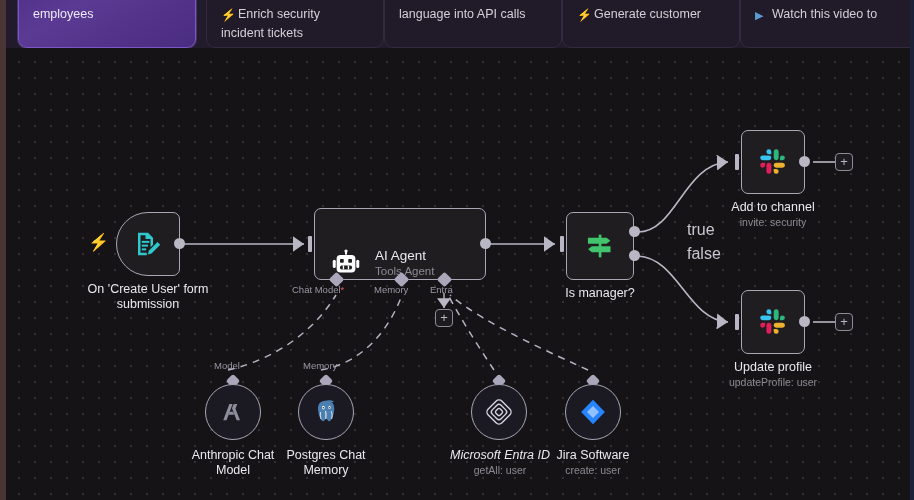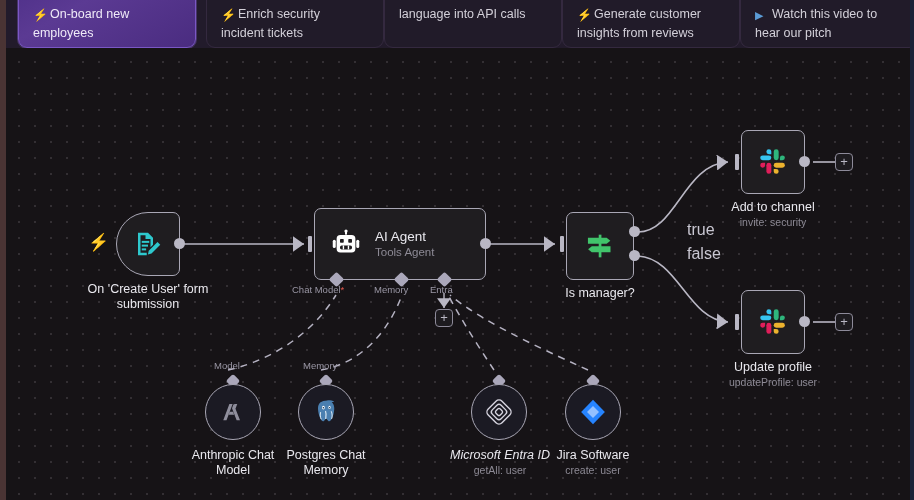--- a/index.html
+++ b/index.html
@@ -182,41 +182,38 @@
 </head>
 <body>
 
 <div id="app">
 
   <div class="left-strip"></div>
 
   <div class="cards-strip">
 
     <div class="card active" style="left:12px; width:178px;">
-      <div class="card-line"><span class="card-ico">⚡</span><span>On-board new</span></div>
       <div class="card-line">employees</div>
     </div>
 
     <div class="card" style="left:200px; width:178px;">
       <div class="card-line"><span class="card-ico">⚡</span><span>Enrich security</span></div>
       <div class="card-line">incident tickets</div>
     </div>
 
     <div class="card" style="left:378px; width:178px;">
       <div class="card-line">language into API calls</div>
     </div>
 
     <div class="card" style="left:556px; width:178px;">
       <div class="card-line"><span class="card-ico">⚡</span><span>Generate customer</span></div>
-      <div class="card-line">insights from reviews</div>
     </div>
 
     <div class="card" style="left:734px; width:178px;">
       <div class="card-line"><span class="card-ico video">▶</span><span>Watch this video to</span></div>
-      <div class="card-line">hear our pitch</div>
     </div>
   </div>
 
   <div class="canvas">
 
     <svg class="wires" viewBox="0 0 904 452">
       <defs>
         <marker id="arw" markerWidth="8" markerHeight="10" refX="7" refY="5" orient="auto">
           <path d="M0,0 L7,5 L0,10 z" fill="#b9b7c4"></path>
         </marker>
@@ -251,21 +248,21 @@
         <path d="M4 3 h8 l4 4 v5.5 l-2 2 V8 h-4 V5 H6 v14 h5 v2 H4 z" fill="#2ec8cd"></path>
         <rect x="7" y="9.5" width="6" height="1.6" fill="#2ec8cd"></rect>
         <rect x="7" y="12.5" width="5" height="1.6" fill="#2ec8cd"></rect>
         <rect x="7" y="15.5" width="3.5" height="1.6" fill="#2ec8cd"></rect>
         <path d="M19.6 10.4 l2.2 2.2 l-7 7 l-2.9 .7 l.7-2.9 z" fill="#2ec8cd"></path>
       </svg>
     </div>
     <div class="dot-out" style="left:168px; top:190px;"></div>
     <div class="node-title" style="left:62px; top:234px; width:160px;"><span>On 'Create User' form</span><br><span>submission</span></div>
 
-    <div class="node wide" style="left:308px; top:160px; width:172px; height:72px;">
+    <div class="node wide" style="left:308px; top:160px; width:172px; height:72px;align-items:flex-end;">
       <svg width="30" height="30" viewBox="0 0 24 24">
         <rect x="11.2" y="1.5" width="1.6" height="3" fill="#ffffff"></rect>
         <circle cx="12" cy="1.6" r="1.3" fill="#ffffff"></circle>
         <rect x="4.5" y="4.8" width="15" height="14" rx="3" fill="#ffffff"></rect>
         <rect x="1.4" y="8.6" width="2.4" height="6.5" rx="1.2" fill="#ffffff"></rect>
         <rect x="20.2" y="8.6" width="2.4" height="6.5" rx="1.2" fill="#ffffff"></rect>
         <rect x="7.2" y="8" width="3.0" height="3.0" rx=".6" fill="#1f1d20"></rect>
         <rect x="13.8" y="8" width="3.0" height="3.0" rx=".6" fill="#1f1d20"></rect>
         <rect x="7.2" y="13.2" width="9.6" height="3.1" rx="1.3" fill="#1f1d20"></rect>
         <rect x="9.4" y="13.2" width="1.1" height="3.1" fill="#ffffff"></rect>

